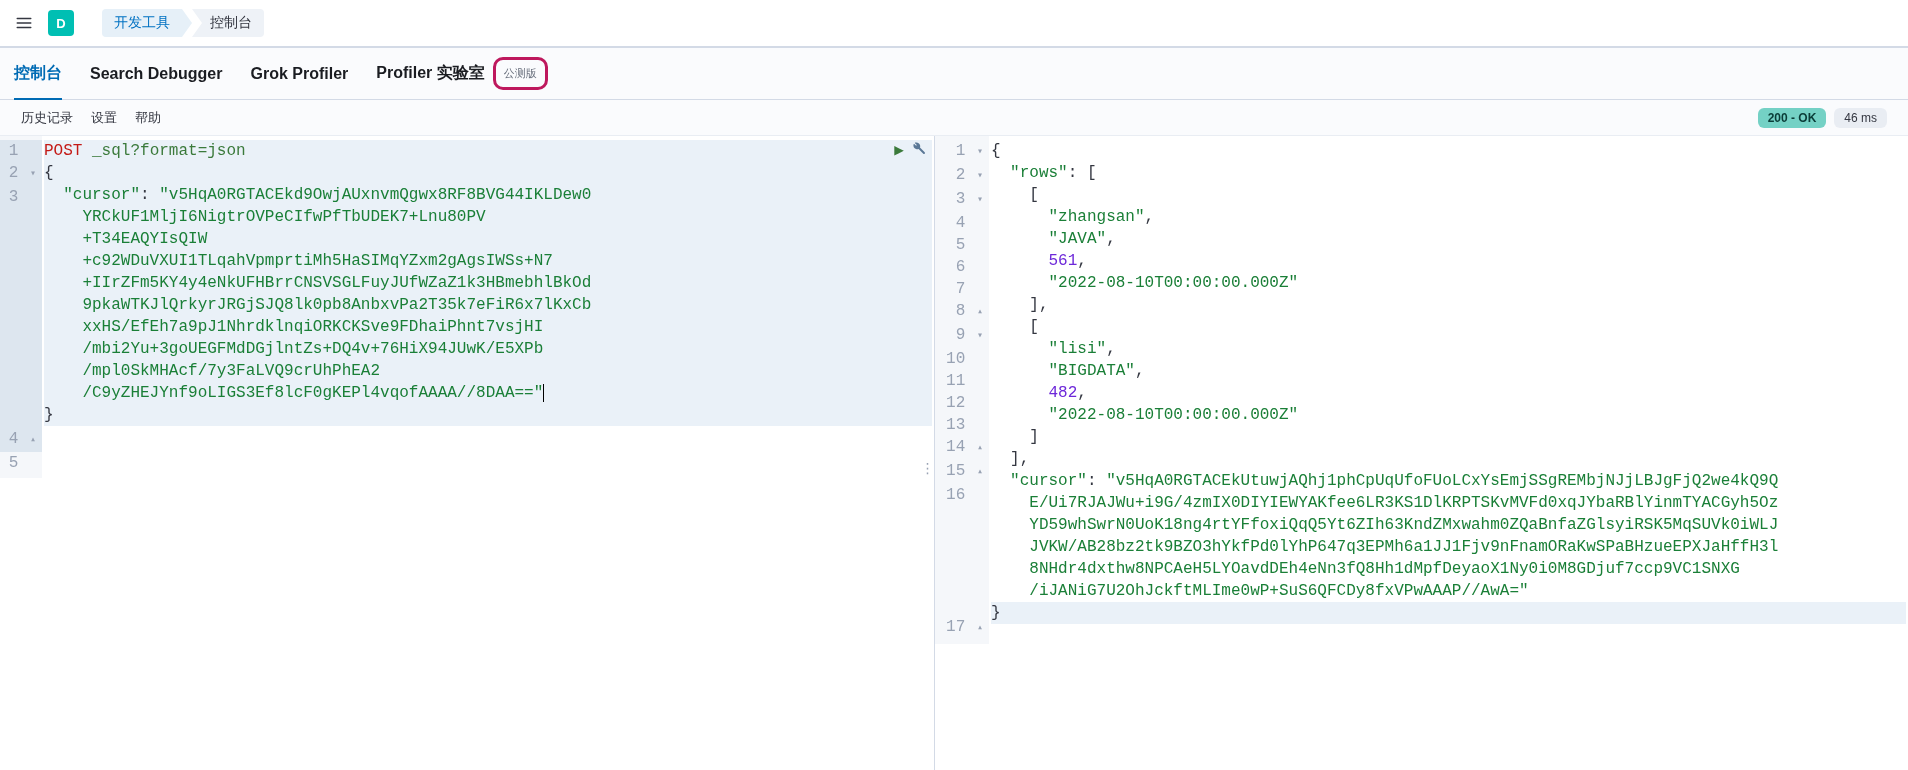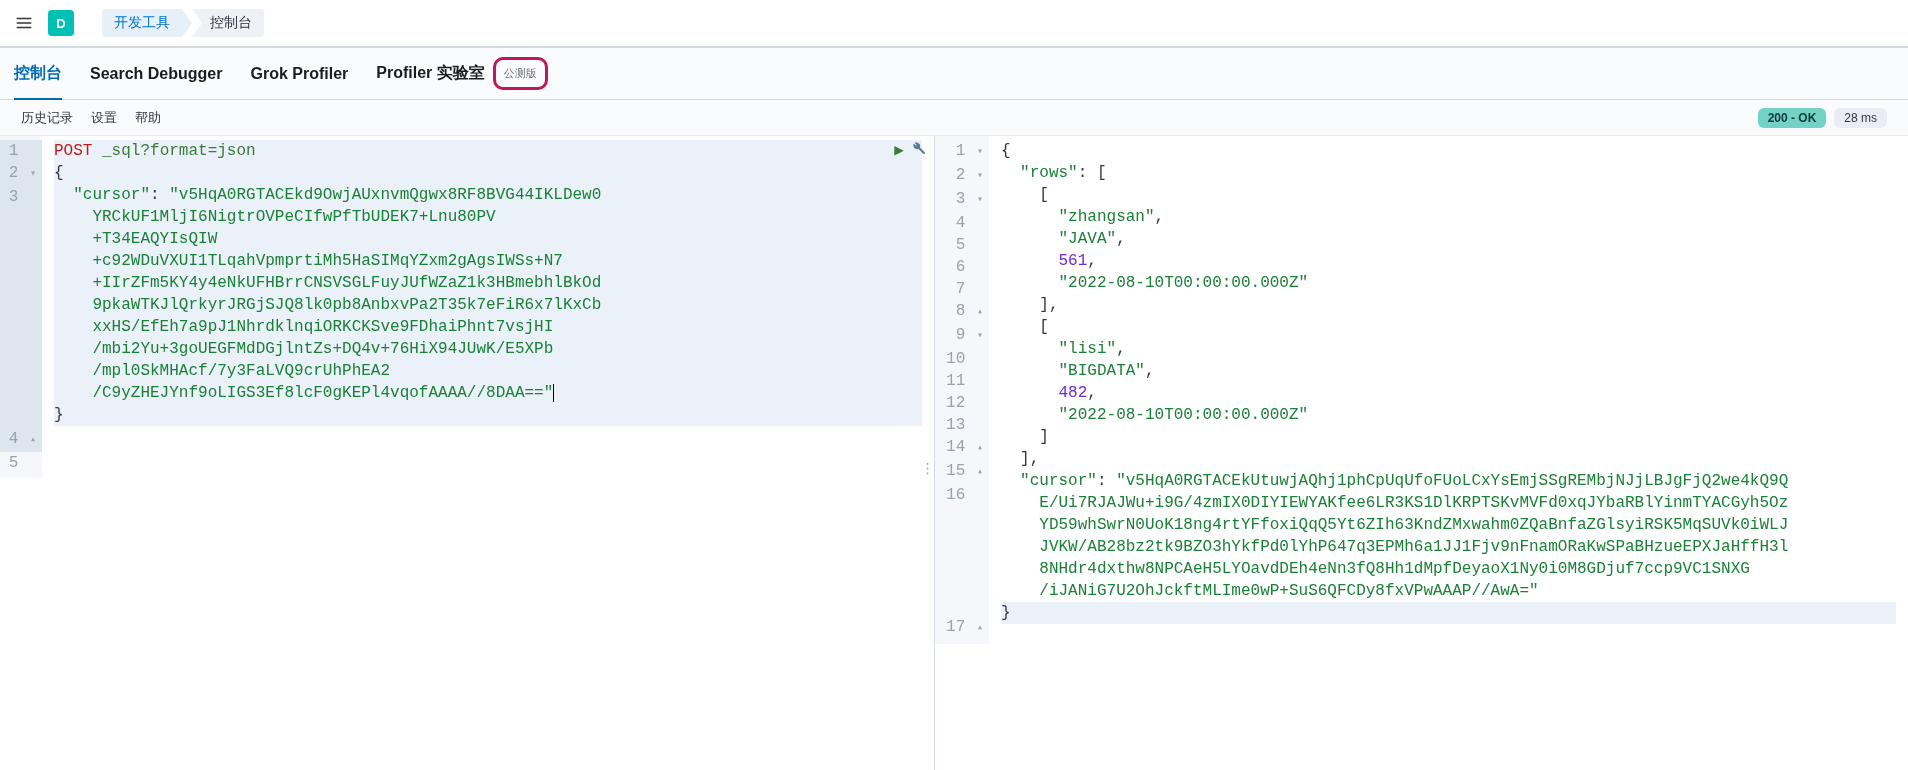--- a/index.html
+++ b/index.html
@@ -26,21 +26,21 @@
   .sec-right { display:flex; gap:8px; align-items:center; }
   .pill { font-size:12px; padding:3px 10px; border-radius:6px; background:#e9edf3; color:#343741; }
   .pill.ok { background:#74d1c5; color:#0a3d38; font-weight:600; }
 
   .editor-wrap { display:flex; height:calc(100vh - 48px - 52px - 36px); min-height:500px; font-family: Menlo, Consolas, "Courier New", monospace; font-size:16px; }
   .pane { position:relative; overflow:auto; }
   .pane.left { width:49%; border-right:1px solid #d3dae6; }
   .pane.right { width:51%; }
   .gutter { position:absolute; left:0; top:0; width:42px; background:#f5f7fa; color:#98a2b3; text-align:right; padding:4px 6px 4px 0; line-height:22px; user-select:none; }
   .gutter.right-g { width:54px; }
-  .code { margin-left:42px; padding:4px 12px; line-height:22px; white-space:pre; }
+  .code { margin-left:42px; padding:4px 2px; line-height:22px; white-space:pre; }
   .code.right-c { margin-left:54px; }
   .fold { color:#98a2b3; font-size:10px; position:relative; top:-1px; display:inline-block; width:8px; }
 
   .k-method { color:#c41a16; }
   .k-path { color:#3b7a3b; }
   .k-key { color:#1a7f37; }
   .k-str { color:#1a7f37; }
   .k-punc { color:#343741; }
   .k-num { color:#6d28d9; }
   .cursor-caret { border-right:1px solid #000; }
@@ -82,21 +82,21 @@
 </div>
 
 <div class="sec-row">
   <div class="sec-left">
     <span class="sec-link">历史记录</span>
     <span class="sec-link">设置</span>
     <span class="sec-link">帮助</span>
   </div>
   <div class="sec-right">
     <span class="pill ok">200 - OK</span>
-    <span class="pill">28 ms</span>
+    <span class="pill">46 ms</span>
   </div>
 </div>
 
 <div class="editor-wrap">
 
   <div class="pane left">
     <div class="row-actions">
       <span>▶</span>
       <span class="wrench">
         <svg width="16" height="16" viewBox="0 0 16 16">

